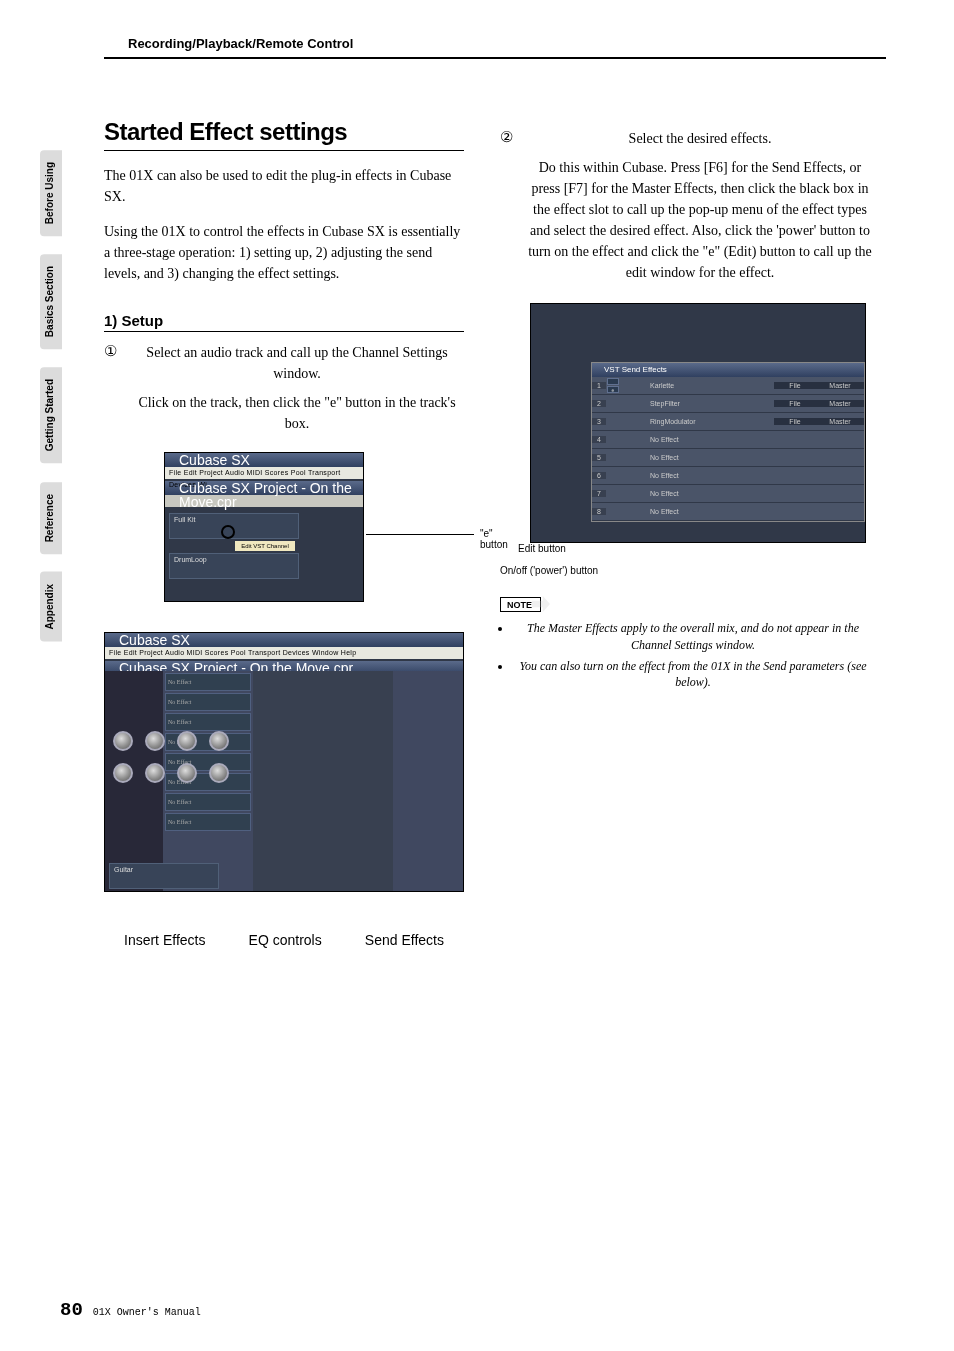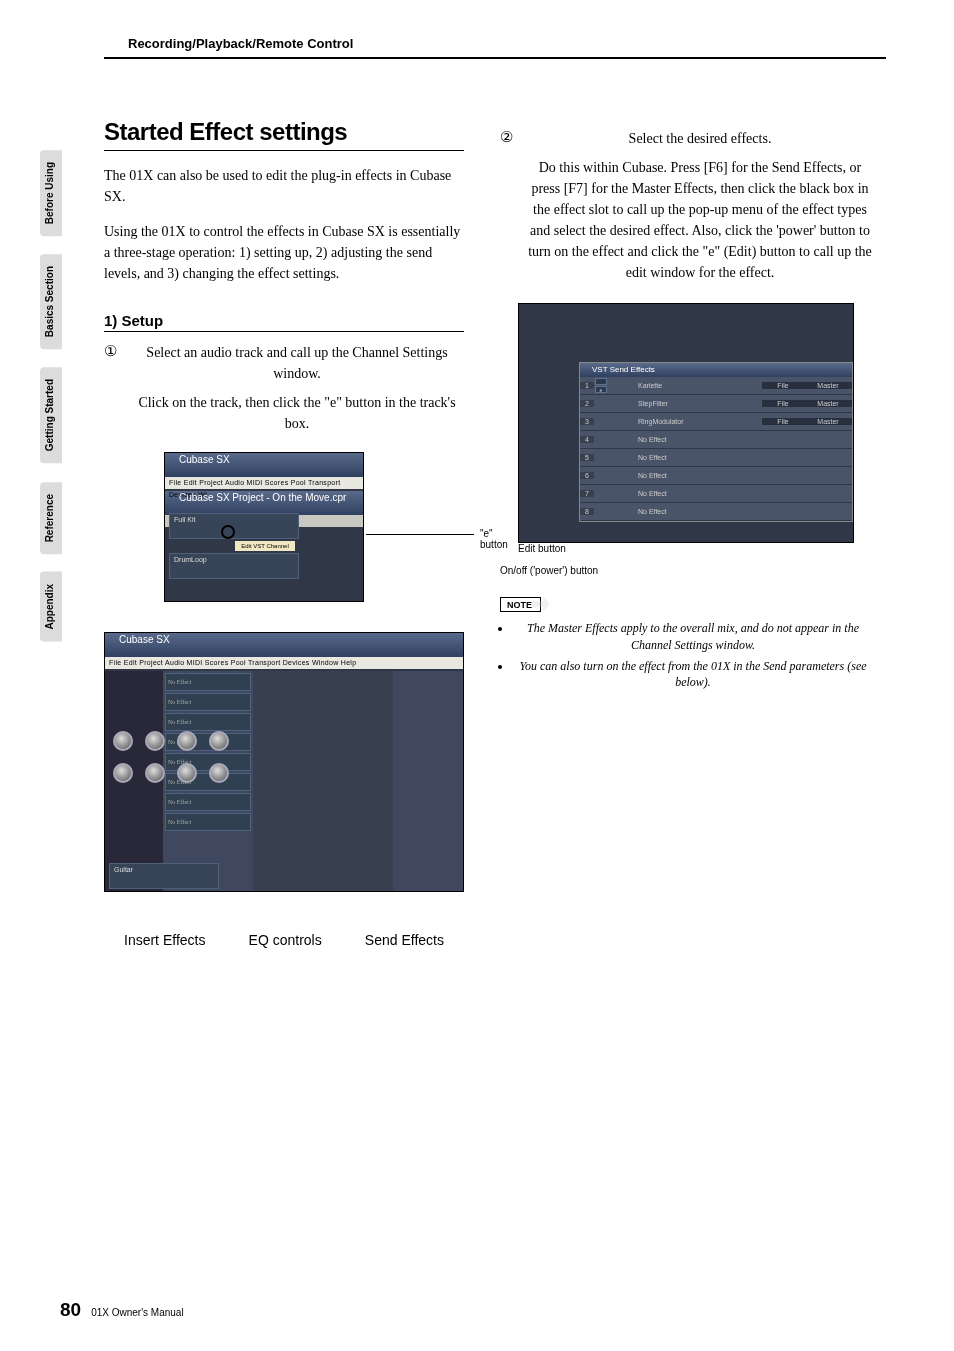--- a/index.html
+++ b/index.html
@@ -108,27 +108,27 @@
   .figure-small {
     width: 200px; height: 150px;
     margin-left: 60px; margin-top: 10px;
   }
   .figure-large {
     width: 360px; height: 260px;
     margin-top: 30px;
   }
   .figure-right {
     width: 336px; height: 240px;
-    margin-left: 0; margin-top: 12px; margin-bottom: 8px;
+    margin-left: 12px; margin-top: 12px; margin-bottom: 8px;
   }
   .figure .titlebar {
-    height: 24px;
+    height: 14px;
     background: linear-gradient(#5a6a8a, #304060);
     font-family: Arial, sans-serif;
-    font-size: 10px;
+    font-size: 14px;
     color: #fff;
     padding-left: 14px;
     line-height: 14px;
   }
   .figure .menubar {
     height: 12px;
     background: #e8e8e0;
     font-family: Arial, sans-serif;
     font-size: 7px;
     color: #000;
@@ -174,21 +174,21 @@
     padding-left: 12px;
   }
   .note-list li { margin-bottom: 4px; list-style: disc; text-align: center; }
   .footer {
     position: absolute;
     left: 60px;
     bottom: 30px;
     display: flex;
     align-items: baseline;
     gap: 10px;
-    font-family: Liberation Sans, sans-serif;
+    font-family: Liberation Mono, monospace;
   }
   .page-num {
     font-size: 19px;
     font-weight: 900;
   }
   .footer-text { font-size: 10px; }
   .fig-label-row {
     position: absolute;
     left: 104px;
     top: 932px;

